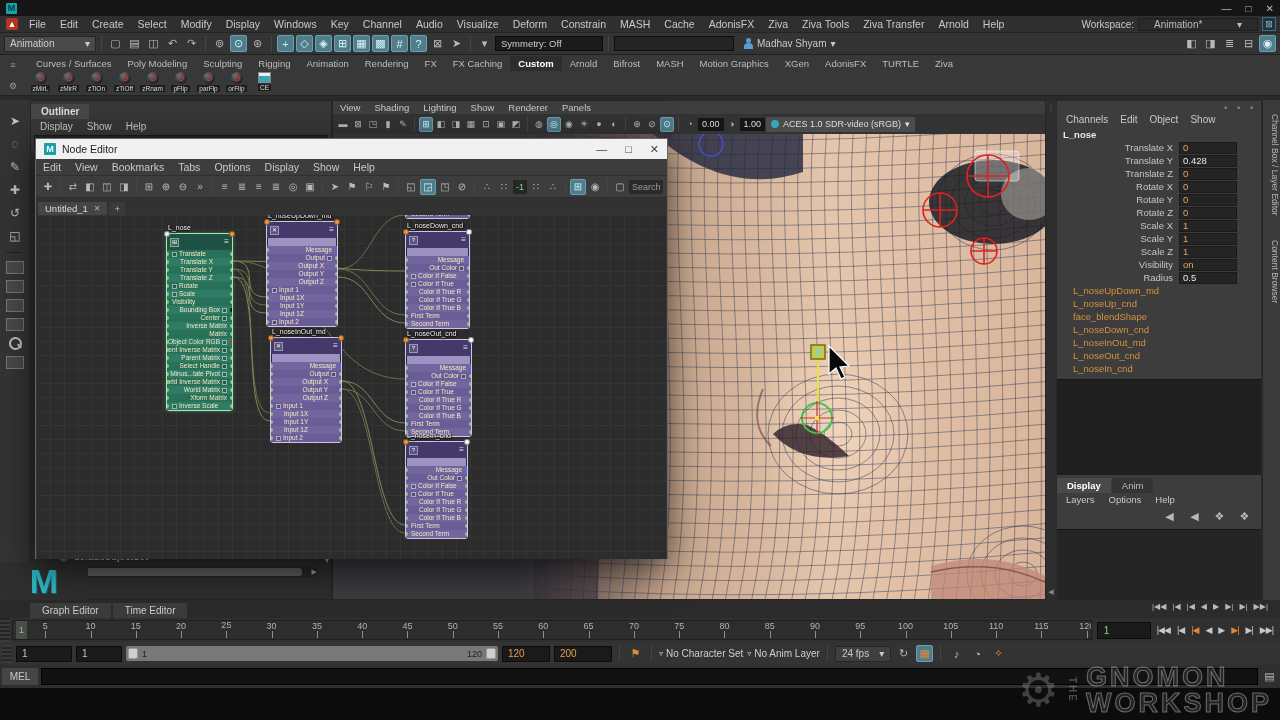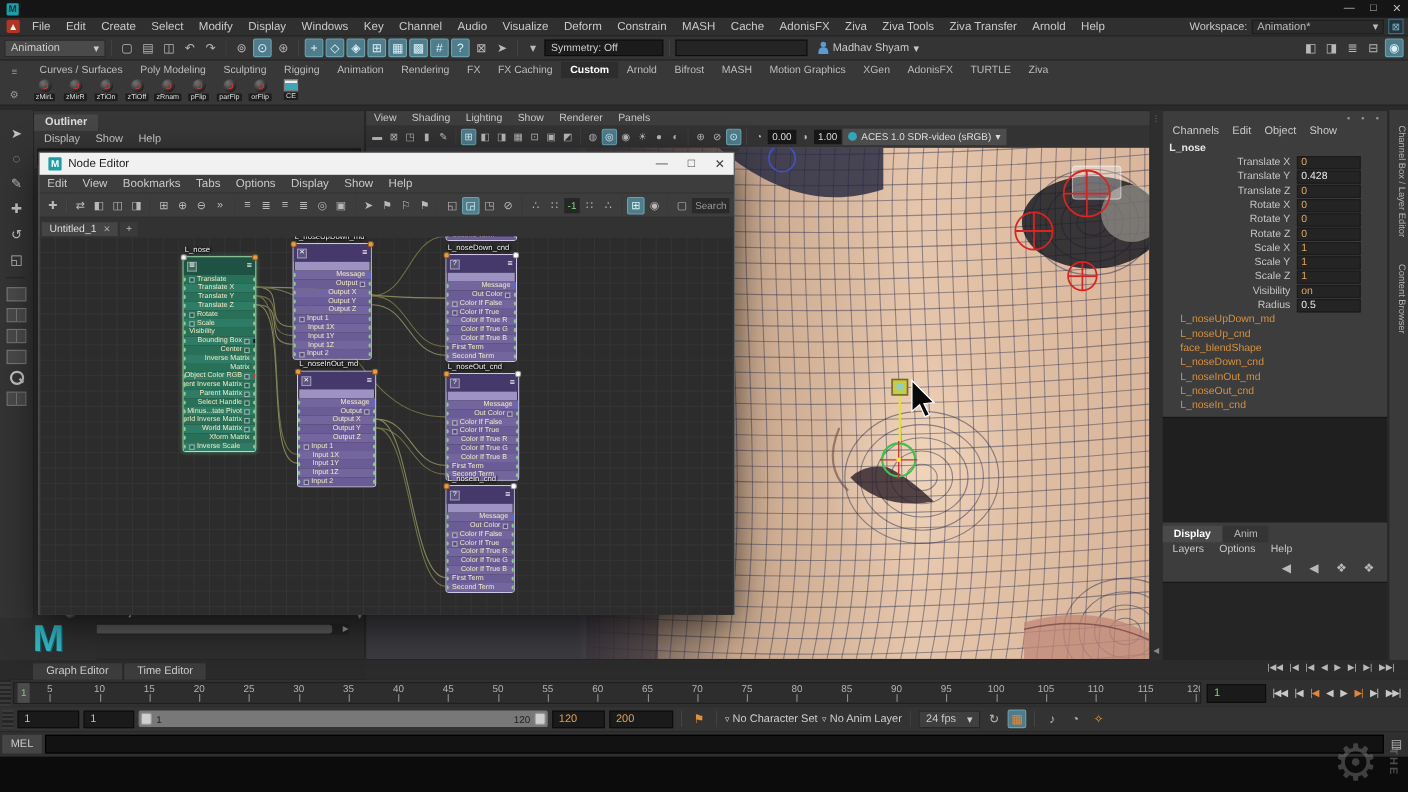--- a/index.html
+++ b/index.html
@@ -11,21 +11,21 @@
   #titlebar .mico{width:11px;height:11px;background:#18a0a8;color:#07343a;font-weight:bold;font-size:9px;
     display:flex;align-items:center;justify-content:center;border-radius:1px}
   #titlebar .winbtns{margin-left:auto;display:flex;gap:14px;font-size:10px;color:#bbb}
   #menubar{position:absolute;left:0;top:16px;width:1280px;height:17px;background:#2f2f2f;
     display:flex;align-items:center;font-size:10.5px;border-bottom:1px solid #242424}
   .menu-item{padding:0 7px;color:#c9c9c9;cursor:default}
   #menubar .appico{width:12px;height:12px;background:#b33425;border-radius:2px;margin:0 4px 0 6px;
     color:#fff;font-size:9px;display:flex;align-items:center;justify-content:center}
   #workspace{margin-left:auto;display:flex;align-items:center;gap:4px;font-size:10px;padding-right:4px}
   #workspace .dd{background:#2a2a2a;border:1px solid #1d1d1d;width:120px;height:13px;display:flex;
-    align-items:center;padding:0 4px;color:#bbb}
+    align-items:center;padding:0 15px;color:#bbb}
   #workspace .lock{width:14px;height:14px;border:1px solid #3d6f8a;background:#24323a;color:#7fb6d0;
     font-size:9px;display:flex;align-items:center;justify-content:center}
   #toolbar{position:absolute;left:0;top:33px;width:1280px;height:22px;background:#343434;
     display:flex;align-items:center;gap:2px;padding:0 4px;font-size:10px;border-bottom:1px solid #202020}
   .dd{background:#4a4a4a;border:1px solid #262626;height:16px;display:flex;align-items:center;
     justify-content:space-between;padding:0 5px;color:#ccc}
   .ic{min-width:17px;height:17px;display:flex;align-items:center;justify-content:center;
     color:#b9b9b9;font-size:11px;border-radius:2px;flex:none}
   .ic.on{background:#4f7d8c;color:#d7f1f7;border:1px solid #6aa0b0}
   .ic.orange{color:#e08f3a}
@@ -1241,21 +1241,21 @@
   <div id="ruler">
     <div id="curmark">1</div>
   <span class="tickl" style="left: calc(3.36134% - 4px);">5</span>
       <span class="tickm" style="left: calc(3.36134% - 4px);"></span>
       <span class="tickl" style="left: calc(7.56303% - 4px); text-align: right;">10</span>
       <span class="tickm" style="left: calc(7.56303% - 4px);"></span>
       <span class="tickl" style="left: calc(11.7647% - 4px);">15</span>
       <span class="tickm" style="left: calc(11.7647% - 4px);"></span>
       <span class="tickl" style="left: calc(15.9664% - 4px);">20</span>
       <span class="tickm" style="left: calc(15.9664% - 4px);"></span>
-      <span class="tickl" style="left: calc(20.1681% - 4px);">25</span>
+      <span class="tickl" style="left: calc(20.1681% - 4px); font-family: Liberation Mono, monospace;">25</span>
       <span class="tickm" style="left: calc(20.1681% - 4px);"></span>
       <span class="tickl" style="left: calc(24.3697% - 4px);">30</span>
       <span class="tickm" style="left: calc(24.3697% - 4px);"></span>
       <span class="tickl" style="left: calc(28.5714% - 4px);">35</span>
       <span class="tickm" style="left: calc(28.5714% - 4px);"></span>
       <span class="tickl" style="left: calc(32.7731% - 4px);">40</span>
       <span class="tickm" style="left: calc(32.7731% - 4px);"></span>
       <span class="tickl" style="left: calc(36.9748% - 4px);">45</span>
       <span class="tickm" style="left: calc(36.9748% - 4px);"></span>
       <span class="tickl" style="left: calc(41.1765% - 4px);">50</span>
@@ -1341,13 +1341,17 @@
 <div id="melrow">
   <span id="mel-label">MEL</span>
   <span id="mel-input"></span>
   <span class="ic">▤</span>
 </div>
 <div id="helprow"></div>
 
 <div id="watermark">
   <span class="gear">⚙</span>
   <span class="the">THE</span>
+  <span class="wm-lines">
+    <span>GNOMON</span>
+    <span>WORKSHOP</span>
+  </span>
 </div>
 
 </body></html>

